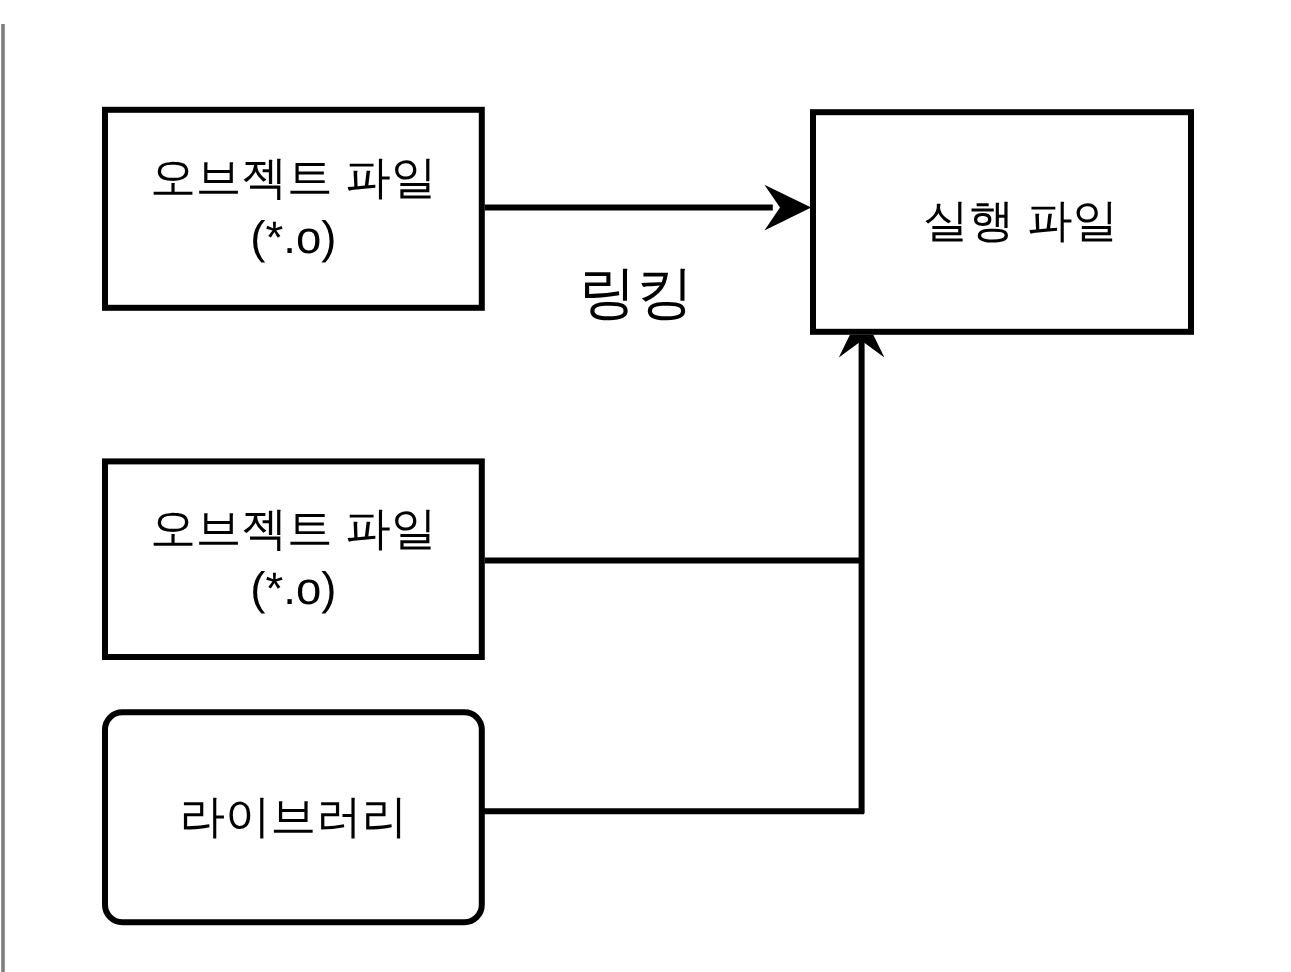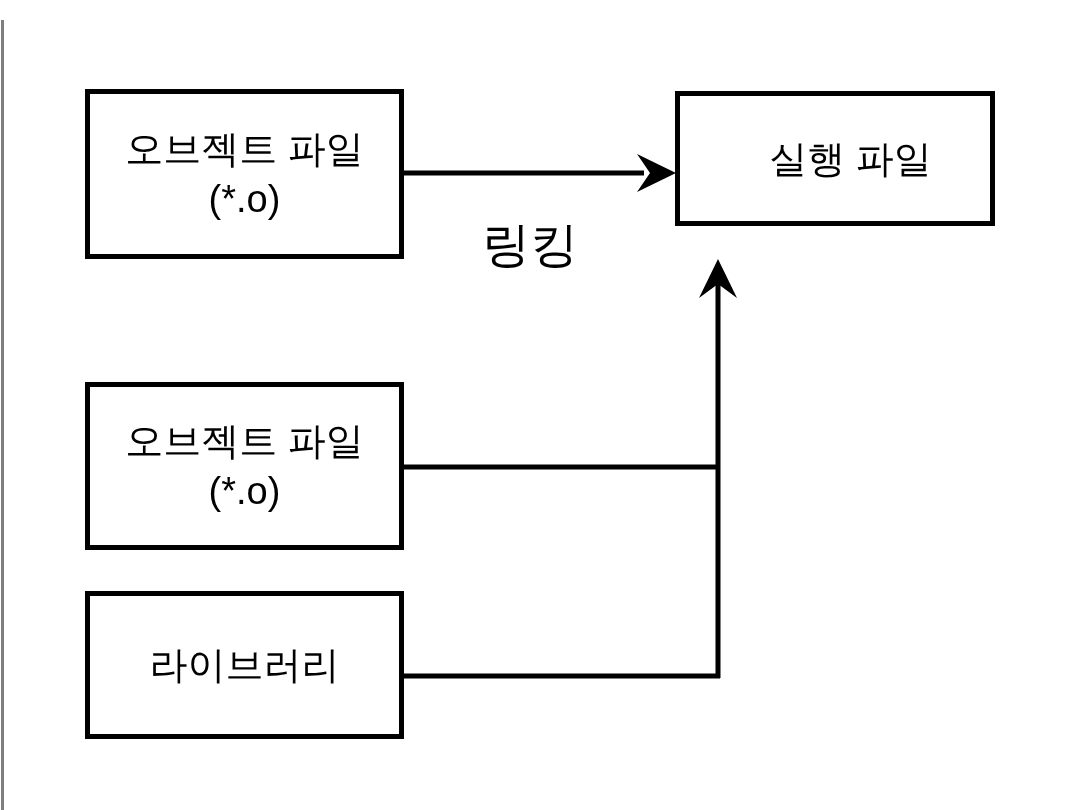--- a/index.html
+++ b/index.html
@@ -48,23 +48,23 @@
     flex-direction: column;
     align-items: center;
     justify-content: center;
     text-align: center;
     color: #000000;
     font-size: 38px;
     line-height: 50px;
     white-space: nowrap;
   }
   .node-object-1 { left: 85px;  top: 69px;  width: 319px; height: 170px; }
-  .node-exec     { left: 675px; top: 71px;  width: 320px; height: 135px; padding-left: 31px; }
+  .node-exec     { left: 675px; top: 71px;  width: 320px; height: 188px; padding-left: 31px; }
   .node-object-2 { left: 85px;  top: 362px; width: 319px; height: 168px; }
-  .node-library  { left: 85px;  top: 571px; width: 319px; height: 148px; }
+  .node-library  { left: 85px;  top: 571px; width: 319px; height: 180px; border-radius: 17px; }
   .edge-label {
     position: absolute;
     left: 405px;
     top: 197px;
     width: 250px;
     text-align: center;
     color: #000000;
     font-size: 48px;
     line-height: 55px;
     white-space: nowrap;

